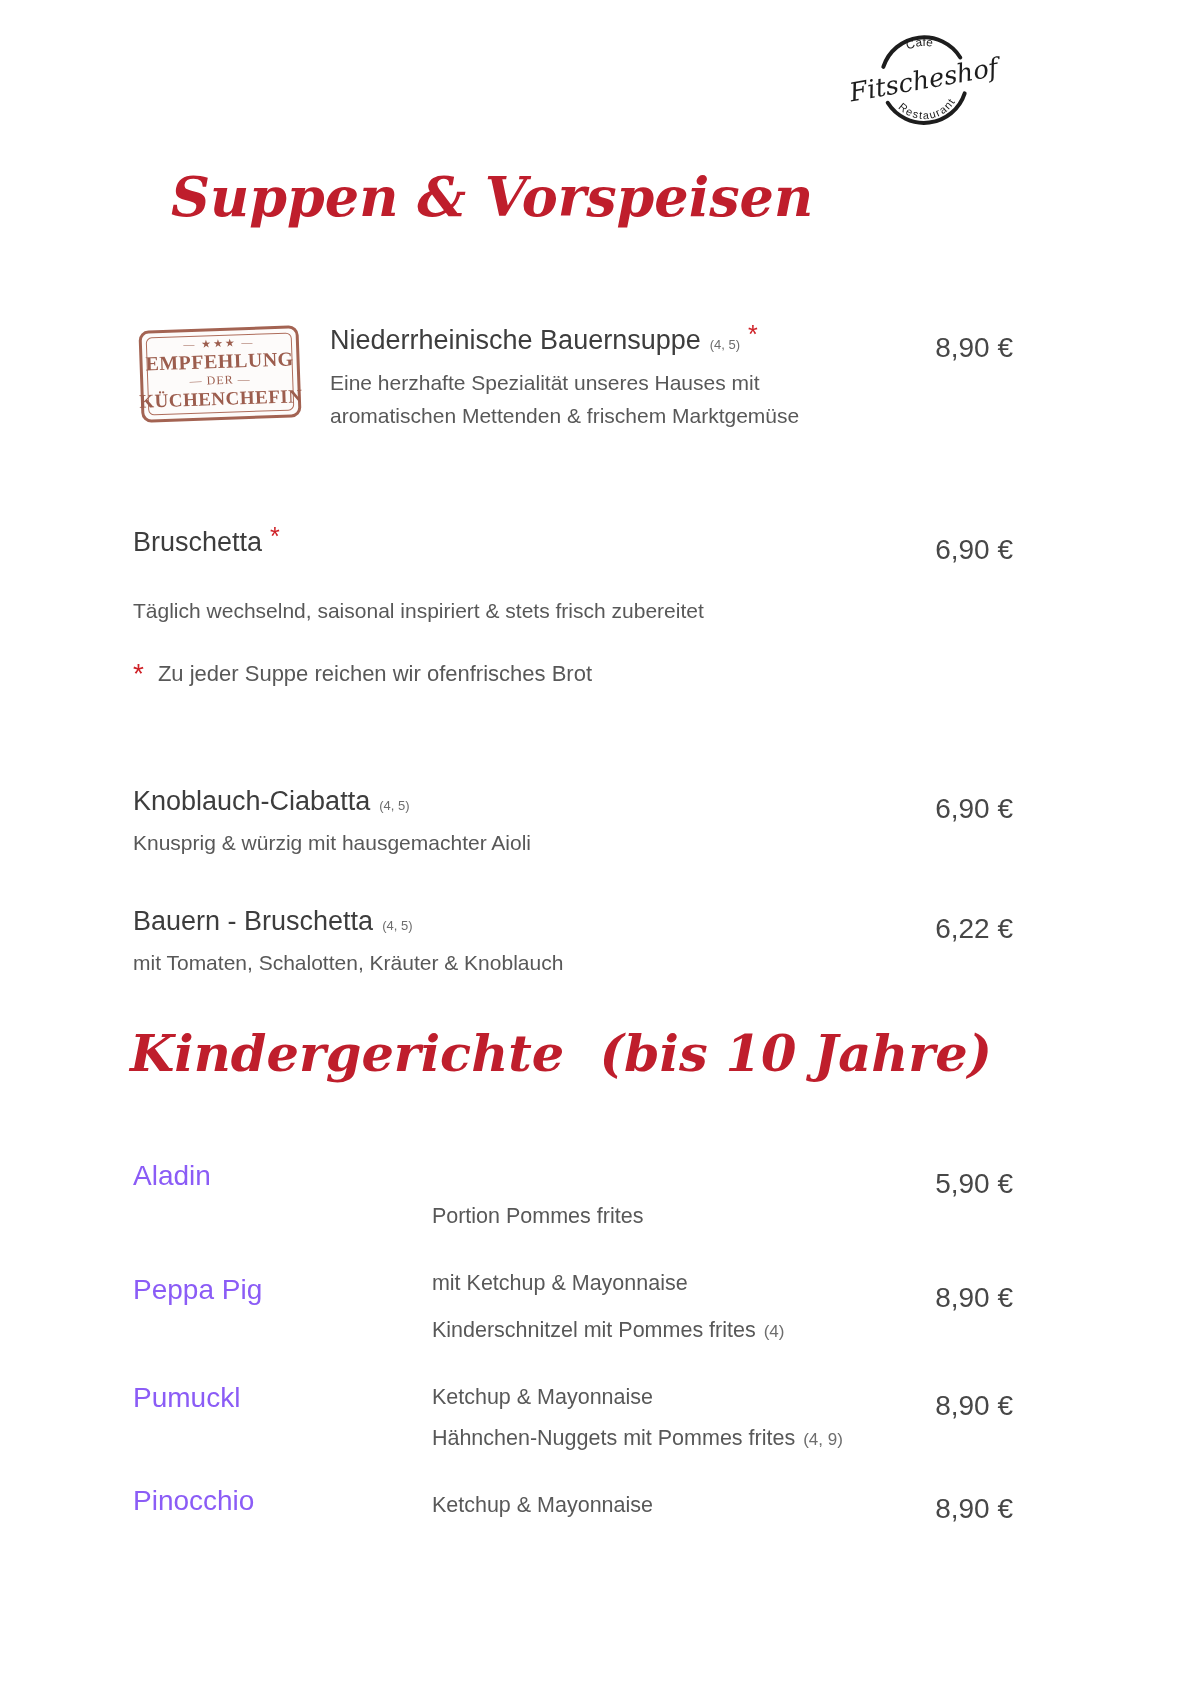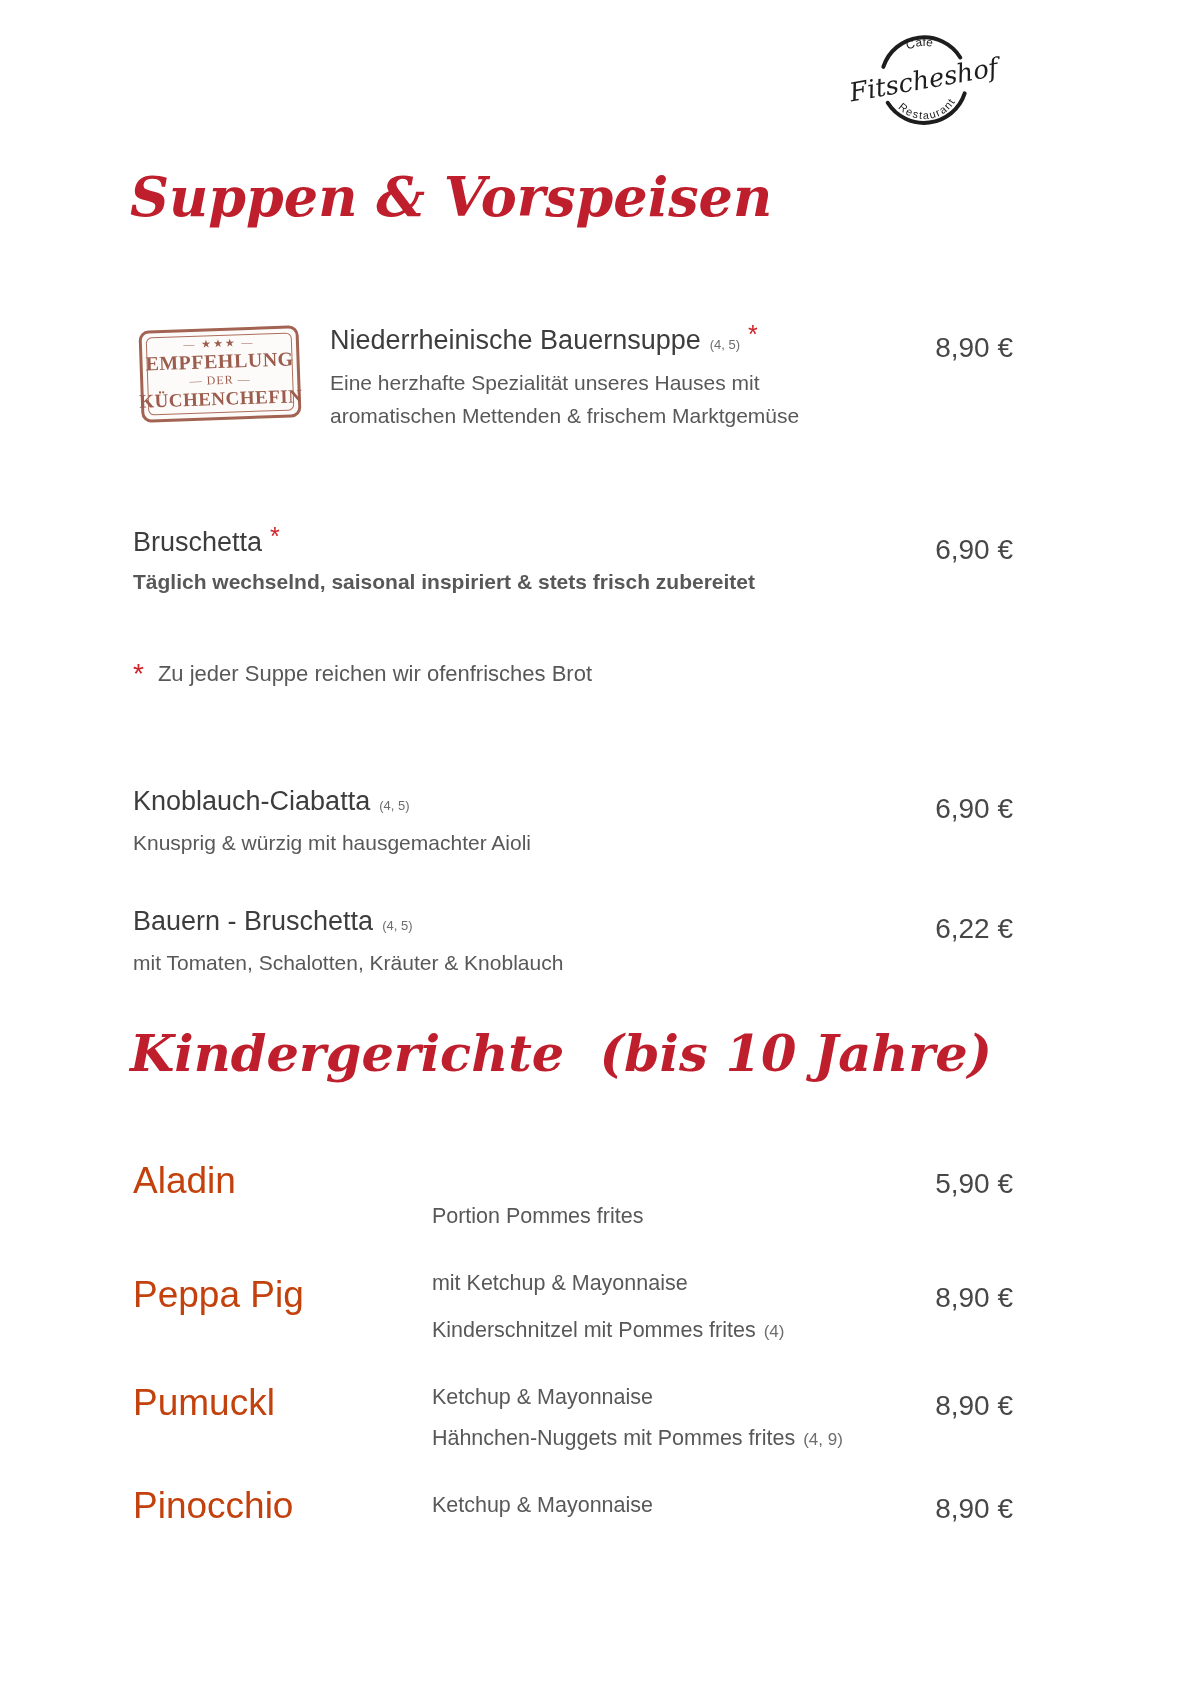--- a/index.html
+++ b/index.html
@@ -14,21 +14,21 @@
   .logo{position:absolute;left:848px;top:22px;width:152px;height:120px;}
   .logo text{fill:#1d1d1d;}
   
   .script-heading{
     position:absolute;left:130px;
     font-family:"DejaVu Serif", serif;
     font-style:italic;font-weight:bold;
     color:#bf1e2c;white-space:pre;line-height:1;
     letter-spacing:0px;
   }
-  #heading-soups{top:170px;font-size:54px;}
+  #heading-soups{top:170px;font-size:54px;margin-left:41px;}
   #heading-kids{top:1028px;font-size:51px;}
   
   .stamp{
     position:absolute;left:140px;top:328px;width:160px;height:92px;
     transform:rotate(-2deg);
     color:#94503f;border:3px solid #9c5644;border-radius:10px;
     display:flex;align-items:center;justify-content:center;
     opacity:.92;background:#fdfbfa;
     box-sizing:border-box;
   }
@@ -51,21 +51,21 @@
   .star{color:#cf2127;font-size:25px;margin-left:8px;position:relative;top:-6px;}
   .desc{
     position:absolute;font-size:21px;color:#585858;line-height:33px;white-space:pre;
   }
   .price-row{
     position:absolute;left:133px;width:880px;text-align:right;
     font-size:28px;color:#474747;
   }
   .note-row{position:absolute;left:133px;font-size:22px;color:#585858;}
   .note-row .note-star{color:#cf2127;font-size:28px;position:relative;top:2px;margin-right:14px;}
-  .kid-name{position:absolute;left:133px;font-size:37px;color:#c2410c;}
+  .kid-name{position:absolute;left:133px;font-size:28px;color:#8b5cf6;}
   .kid-desc{position:absolute;left:408px;font-size:21.5px;color:#585858;line-height:33px;white-space:pre;}
   .kid-allerg{font-size:17px;color:#6d6d6d;margin-left:8px;}
 </style>
 </head>
 <body>
 
 <div class="page">
 
   <svg class="logo" viewBox="0 0 160 120">
     <g transform="rotate(-7 80 58)">
@@ -98,21 +98,21 @@
     <span>Niederrheinische Bauernsuppe</span><span class="allerg">(4, 5)</span><span class="star">*</span>
   </div>
   <div class="price-row" style="top:332px;">8,90 €</div>
   <div class="desc" style="left:330px;top:366px;">Eine herzhafte Spezialität unseres Hauses mit</div>
   <div class="desc" style="left:330px;top:399px;">aromatischen Mettenden &amp; frischem Marktgemüse</div>
 
   <div class="item-title" style="left:133px;top:527px;">
     <span>Bruschetta</span><span class="star">*</span>
   </div>
   <div class="price-row" style="top:534px;">6,90 €</div>
-  <div class="desc" style="left:133px;top:565px;font-weight:bold;">Täglich wechselnd, saisonal inspiriert &amp; stets frisch zubereitet</div>
+  <div class="desc" style="left:133px;top:594px;">Täglich wechselnd, saisonal inspiriert &amp; stets frisch zubereitet</div>
 
   <div class="note-row" style="top:656px;">
     <span class="note-star">*</span><span>Zu jeder Suppe reichen wir ofenfrisches Brot</span>
   </div>
 
   <div class="item-title" style="left:133px;top:786px;">
     <span>Knoblauch-Ciabatta</span><span class="allerg">(4, 5)</span>
   </div>
   <div class="price-row" style="top:793px;">6,90 €</div>
   <div class="desc" style="left:133px;top:826px;">Knusprig &amp; würzig mit hausgemachter Aioli</div>

